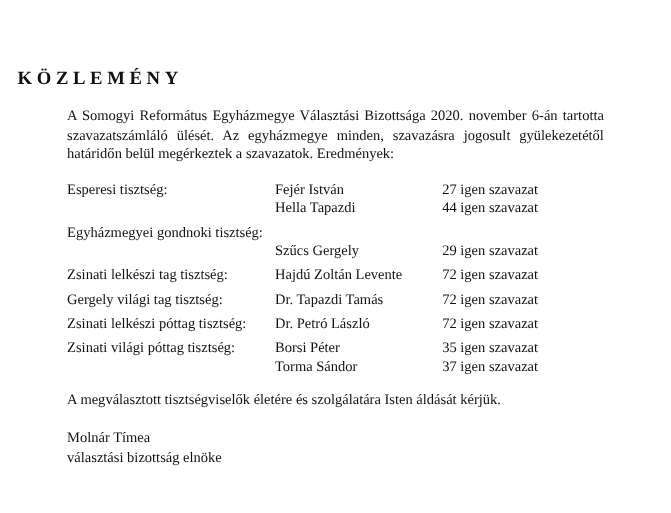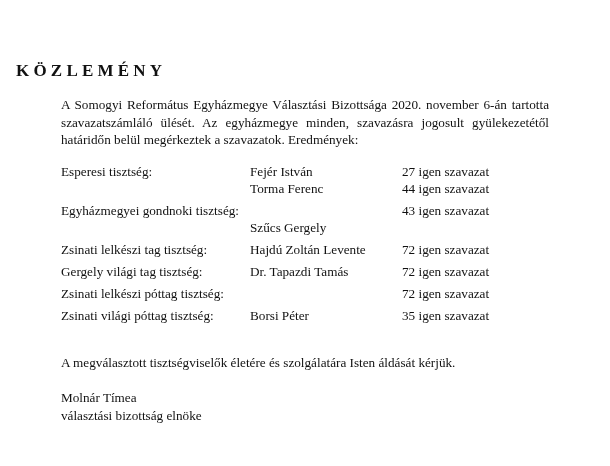--- a/index.html
+++ b/index.html
@@ -33,53 +33,58 @@
 <div class="intro">A Somogyi Református Egyházmegye Választási Bizottsága 2020. november 6-án tartotta szavazatszámláló ülését. Az egyházmegye minden, szavazásra jogosult gyülekezetétől határidőn belül megérkeztek a szavazatok. Eredmények:</div>
 
 <div class="results">
 
   <div class="row">
     <span class="col-pos">Esperesi tisztség:</span>
     <span class="col-name">Fejér István</span>
     <span class="col-votes">27 igen szavazat</span>
   </div>
   <div class="row">
-    <span class="col-name">Torma Ferenc</span>
+    <span class="col-name">Hella Tapazdi</span>
     <span class="col-votes">44 igen szavazat</span>
   </div>
 
   <div class="row gap">
     <span class="col-pos">Egyházmegyei gondnoki tisztség:</span>
-    <span class="col-votes">43 igen szavazat</span>
   </div>
   <div class="row">
     <span class="col-name">Szűcs Gergely</span>
+    <span class="col-votes">29 igen szavazat</span>
   </div>
 
   <div class="row gap">
     <span class="col-pos">Zsinati lelkészi tag tisztség:</span>
     <span class="col-name">Hajdú Zoltán Levente</span>
     <span class="col-votes">72 igen szavazat</span>
   </div>
 
   <div class="row gap">
     <span class="col-pos">Gergely világi tag tisztség:</span>
     <span class="col-name">Dr. Tapazdi Tamás</span>
     <span class="col-votes">72 igen szavazat</span>
   </div>
 
   <div class="row gap">
     <span class="col-pos">Zsinati lelkészi póttag tisztség:</span>
+    <span class="col-name">Dr. Petró László</span>
     <span class="col-votes">72 igen szavazat</span>
   </div>
 
   <div class="row gap">
     <span class="col-pos">Zsinati világi póttag tisztség:</span>
     <span class="col-name">Borsi Péter</span>
     <span class="col-votes">35 igen szavazat</span>
+  </div>
+  <div class="row">
+    <span class="col-name">Torma Sándor</span>
+    <span class="col-votes">37 igen szavazat</span>
   </div>
 </div>
 
 <div class="closing">A megválasztott tisztségviselők életére és szolgálatára Isten áldását kérjük.</div>
 
 <div class="sig">
   <div>Molnár Tímea</div>
   <div>választási bizottság elnöke</div>
 </div>
 

